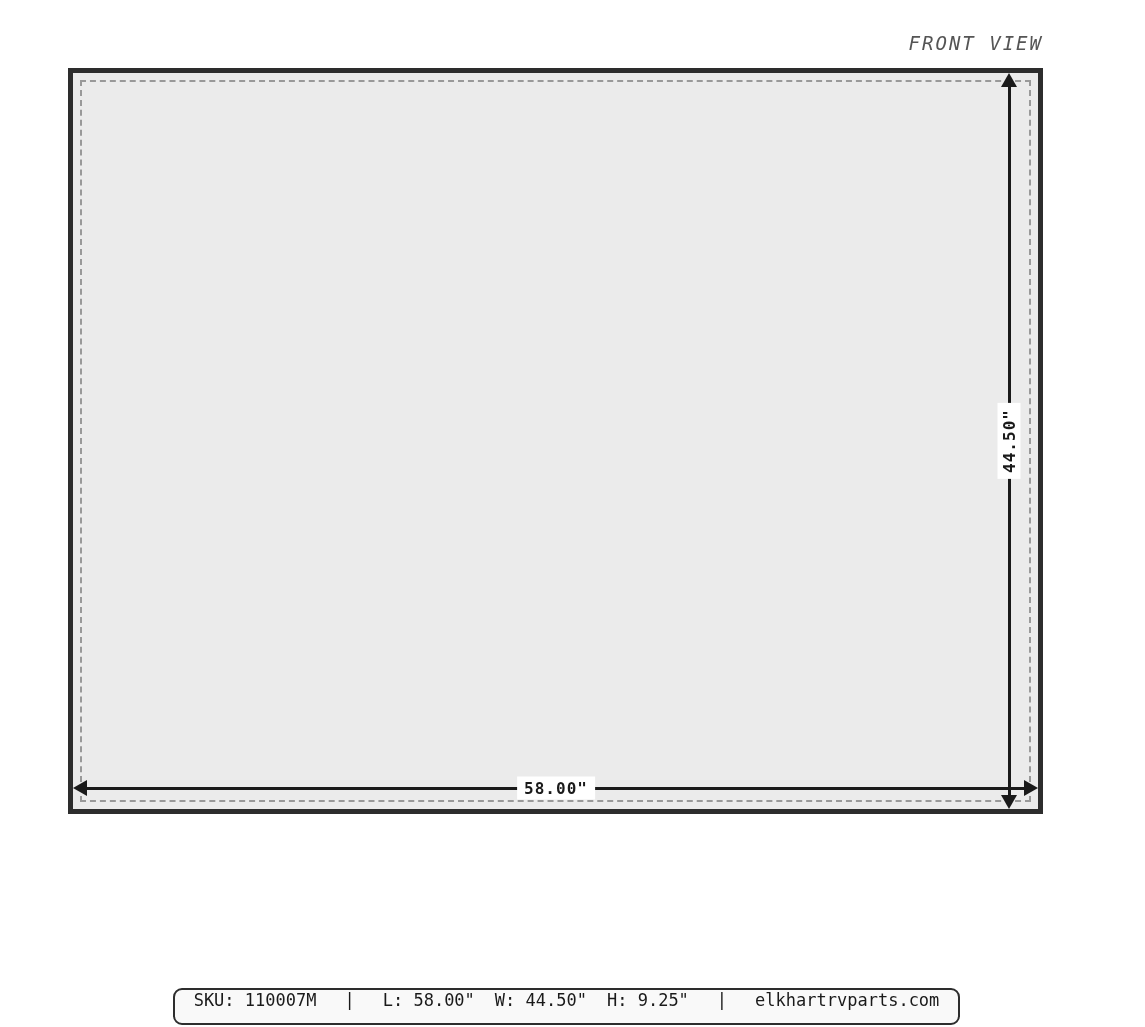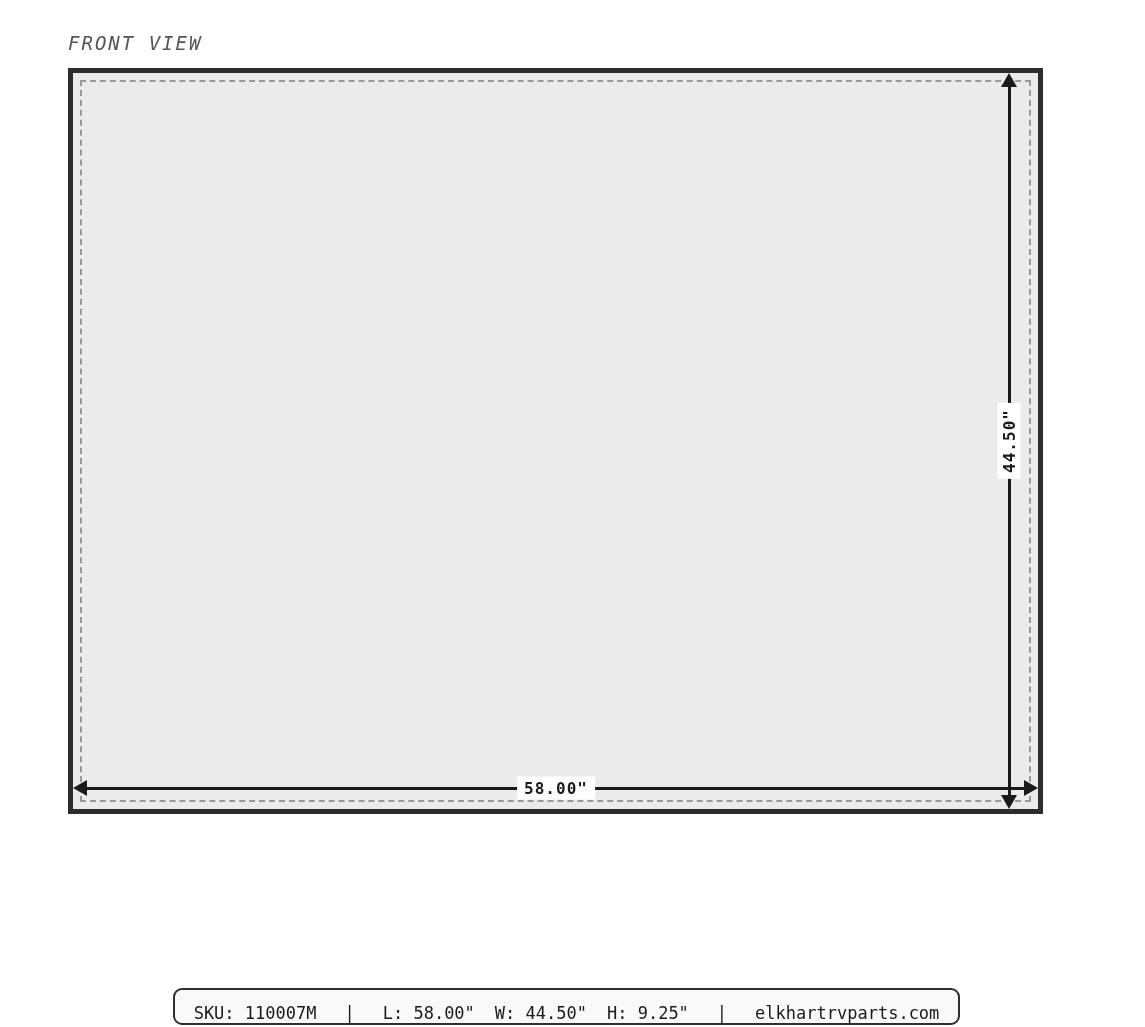--- a/index.html
+++ b/index.html
@@ -12,21 +12,21 @@
     --footer-bg:#f9f9f9;
   }
   html,body{margin:0;padding:0;}
   body{
     width:1145px;height:1027px;position:relative;background:#ffffff;
     font-family:"DejaVu Sans Mono","Liberation Mono",monospace;
     overflow:hidden;
   }
   .view-title{
     position:absolute;left:68px;top:32px;width:975px;
-    text-align:left;font-style:italic;font-size:19px;
+    text-align:right;font-style:italic;font-size:19px;
     letter-spacing:2px;color:var(--title-color);
   }
   .panel{
     position:absolute;left:68px;top:68px;width:975px;height:746px;
     box-sizing:border-box;border:5px solid var(--border-color);
     background:var(--fill-color);
   }
   .stitch{
     position:absolute;left:7px;top:7px;right:7px;bottom:7px;
     border:2px dashed var(--dash-color);
@@ -73,21 +73,21 @@
     transform:translate(-50%,-50%);
     background:#ffffff;padding:2px 7px;
     font-size:16px;font-weight:bold;letter-spacing:1px;color:var(--text-color);
     white-space:nowrap;
   }
   
   .info-bar{
     position:absolute;left:173px;top:988px;width:787px;height:37px;
     box-sizing:border-box;border:2px solid var(--border-color);
     border-radius:9px;background:var(--footer-bg);
-    display:flex;align-items:flex-end;justify-content:center;
+    display:flex;align-items:flex-start;justify-content:center;
     font-size:17px;color:var(--text-color);white-space:nowrap;
   }
   .info-bar .pipe{margin:0 28px;}
   .info-bar .dim + .dim{margin-left:20px;}
 </style>
 </head>
 <body>
 
 <div class="view-title">FRONT VIEW</div>
 

